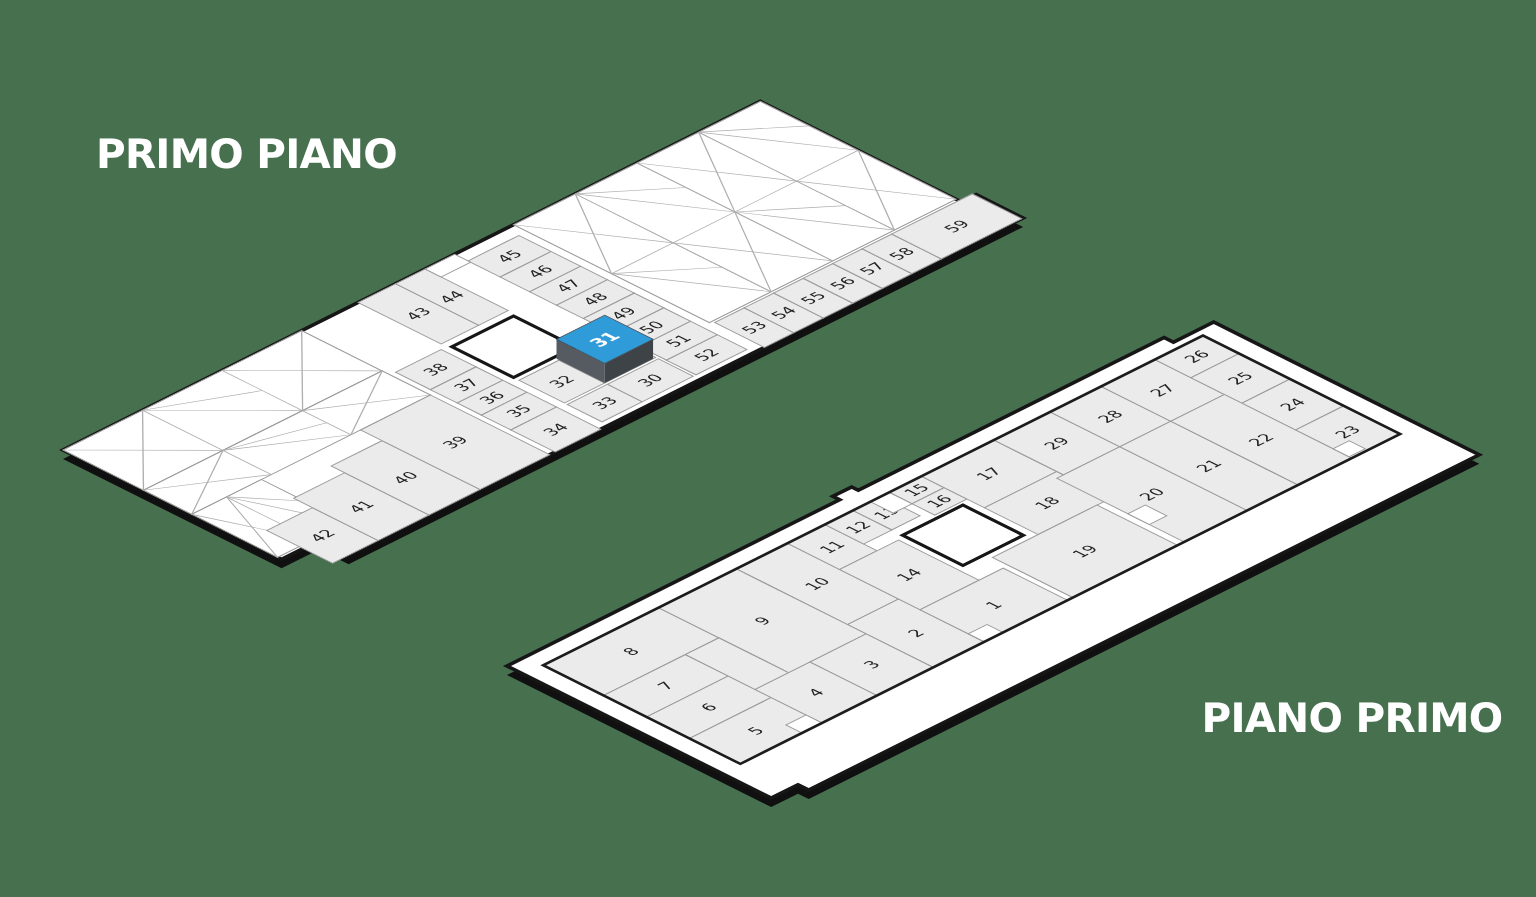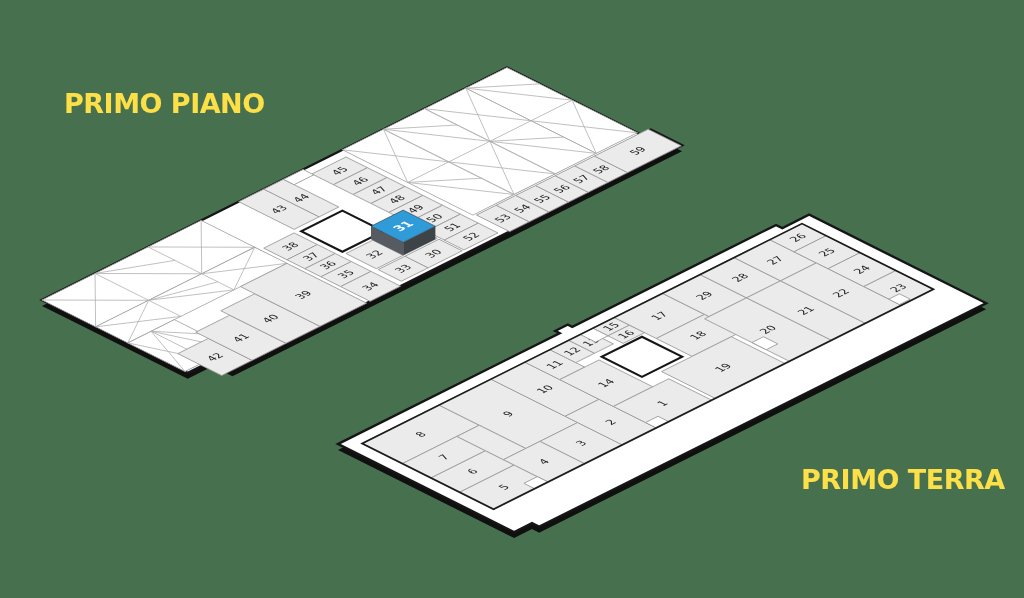--- a/index.html
+++ b/index.html
@@ -8,21 +8,21 @@
     background:#47704f;
     font-family:"DejaVu Sans","Liberation Sans",sans-serif;
     position:relative;
   }
   .stage{position:absolute;inset:0;width:1024px;height:598px;}
   .floor-title{
     position:absolute;
     font-weight:bold;
     font-size:27px;
     letter-spacing:-0.5px;
-    color:#fde047;
+    color:#ffffff;
     white-space:nowrap;
     user-select:none;
   }
   #title-primo{left:64px;top:88px;}
   #title-terra{left:801px;top:464px;}
   svg text{font-family:"DejaVu Sans","Liberation Sans",sans-serif;}
 </style>
 </head>
 <body style="background: rgb(71, 112, 79);">
 
@@ -216,14 +216,14 @@
         <rect x="258" y="13" width="14" height="17" fill="#ffffff" stroke="#9b9b9b" stroke-width="0.8"></rect>
         <rect x="345" y="118" width="13" height="16" fill="#ffffff" stroke="#9b9b9b" stroke-width="0.8"></rect>
         <rect x="470" y="146" width="12" height="12" fill="#ffffff" stroke="#9b9b9b" stroke-width="0.8"></rect>
         <rect x="60" y="148" width="15" height="12" fill="#ffffff" stroke="#9b9b9b" stroke-width="0.8"></rect>
         <rect x="196" y="148" width="14" height="12" fill="#ffffff" stroke="#9b9b9b" stroke-width="0.8"></rect>
         <rect x="14" y="13" width="492" height="147" fill="none" stroke="#1c1c1c" stroke-width="2.2"></rect>
         <rect x="245" y="50" width="45" height="45" fill="#ffffff" stroke="#161616" stroke-width="2.6"></rect>
       </g>
     </svg>
   <div class="floor-title" id="title-primo">PRIMO PIANO</div>
-  <div class="floor-title" id="title-terra">PRIMO TERRA</div>
+  <div class="floor-title" id="title-terra">PIANO PRIMO</div>
 </div>
 
 </body></html>

